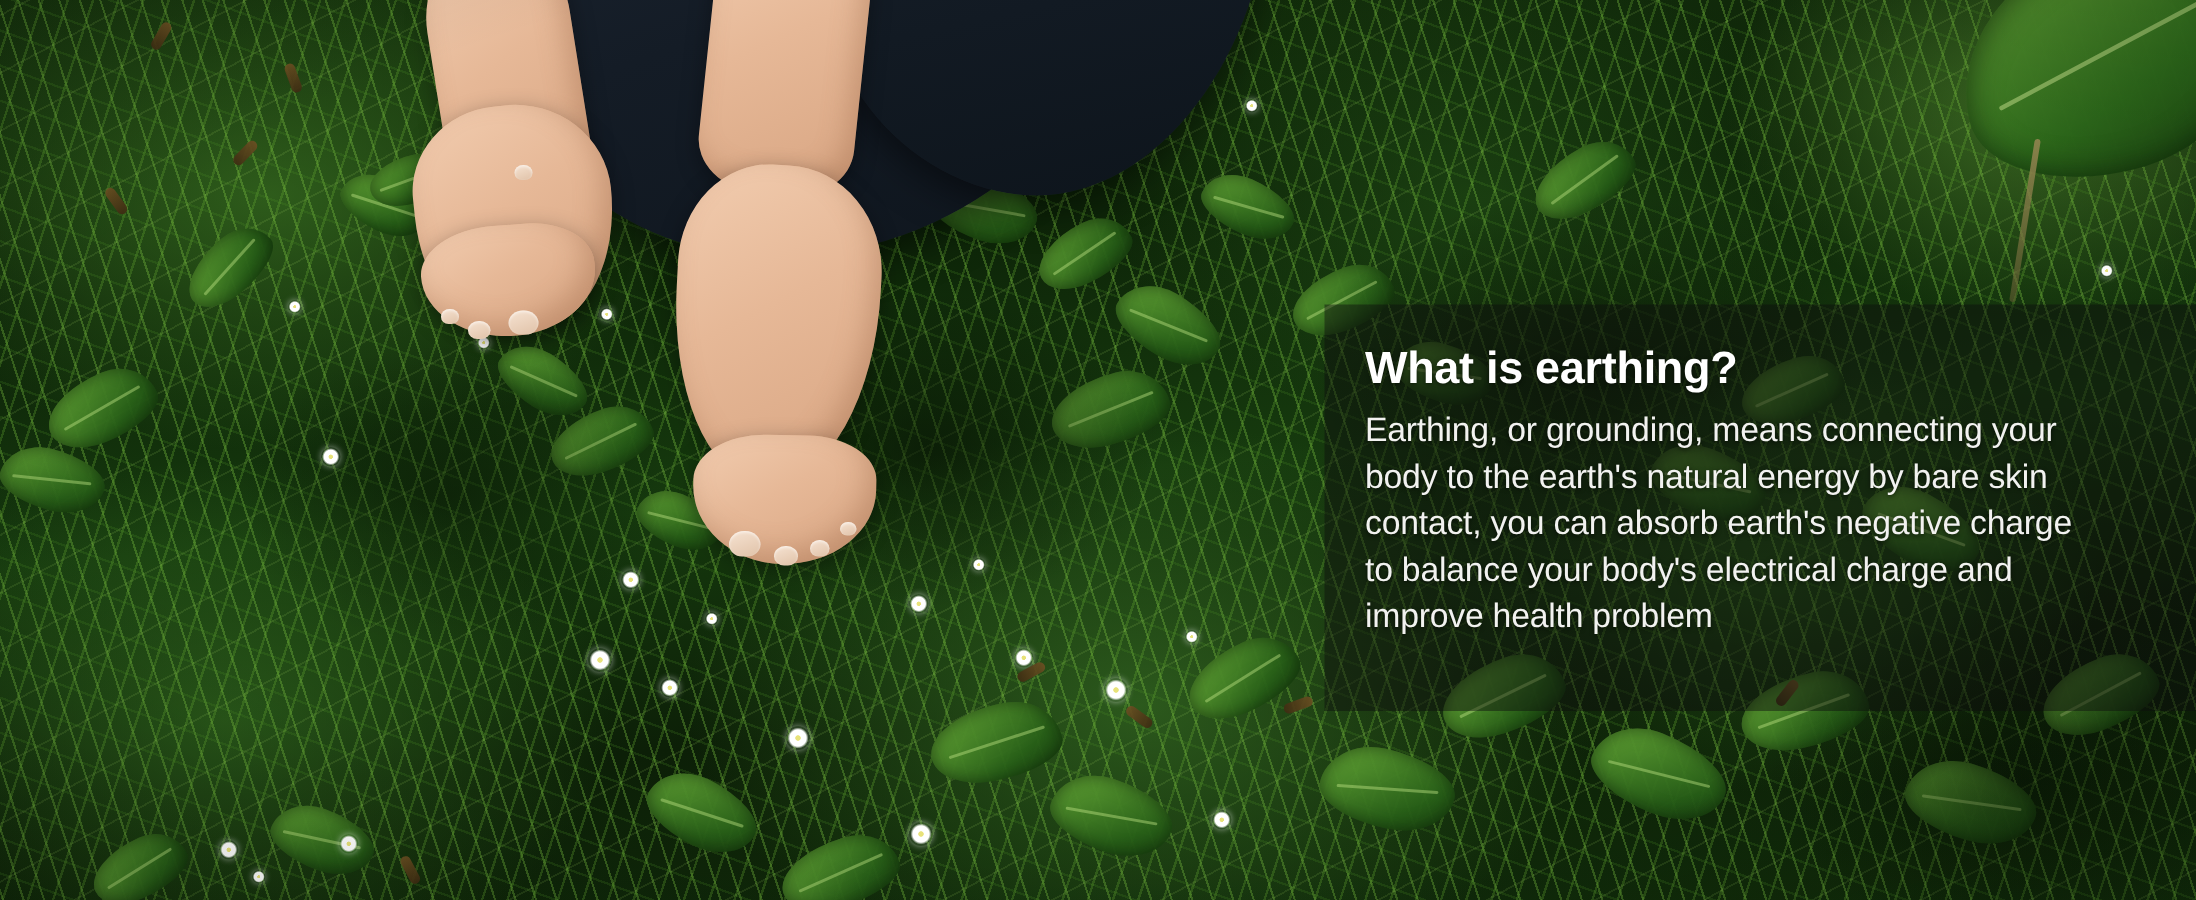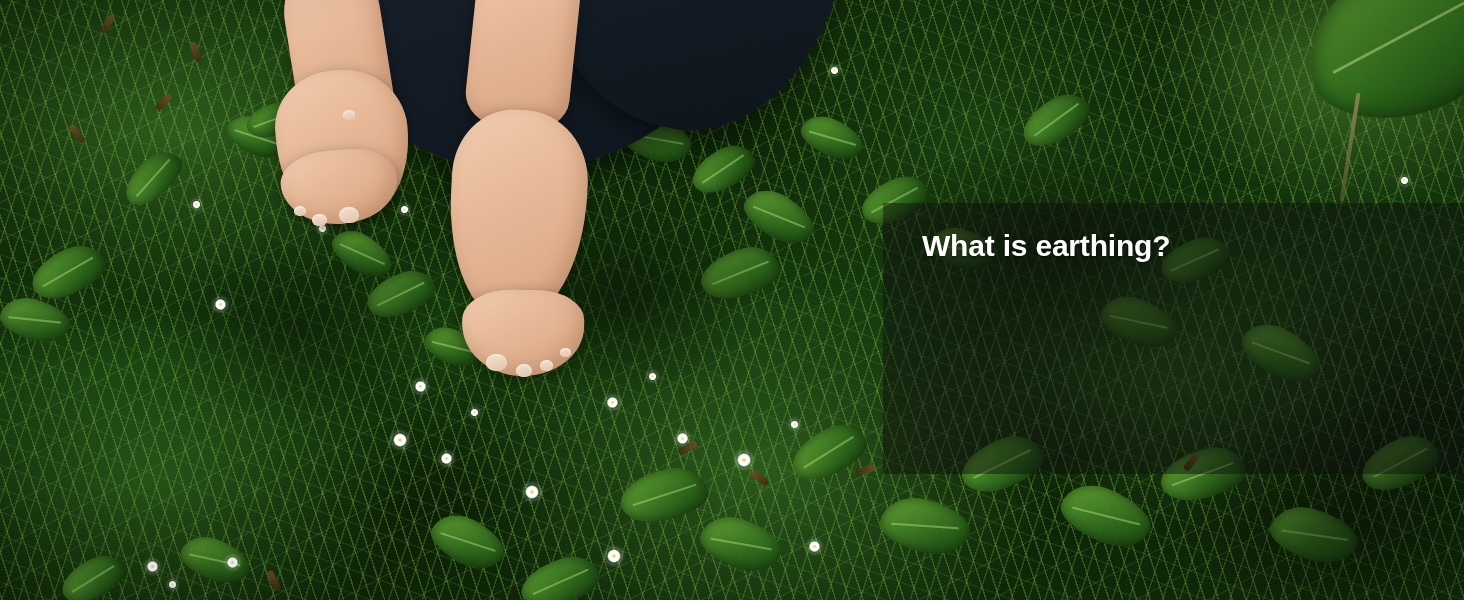--- a/index.html
+++ b/index.html
@@ -163,21 +163,20 @@
     background:linear-gradient(160deg, #f6e3d2, #e0c2a8);
     box-shadow:inset 0 1px 2px rgba(255,255,255,.6);
   }
 
   
   .text-panel {
     position:absolute;
     left:883px; top:203px;
     width:581px; height:271px;
     background:rgba(12,14,12,.46);
-    padding-left:12px;
   }
   .panel-inner { padding:26px 64px 0 27px; }
 
   .headline {
     color:#ffffff;
     font-size:30px;
     font-weight:bold;
     letter-spacing:-0.2px;
     line-height:1.1;
     margin-bottom:9px;
@@ -294,16 +293,17 @@
     <div class="toenail" style="left:312px; top:214px; width:15px; height:12px;"></div>
     <div class="toenail" style="left:294px; top:206px; width:12px; height:10px;"></div>
     <div class="toenail" style="left:343px; top:110px; width:12px; height:10px;"></div>
 
     <div class="vignette"></div>
   </div>
 
   <div class="text-panel">
     <div class="panel-inner">
       <h2 class="headline">What is earthing?</h2>
+      <p class="body-copy">Earthing, or grounding, means connecting your body to the earth's natural energy by bare skin contact, you can absorb earth's negative charge to balance your body's electrical charge and improve health problem</p>
     </div>
   </div>
 
 </div>
 
 </body></html>

